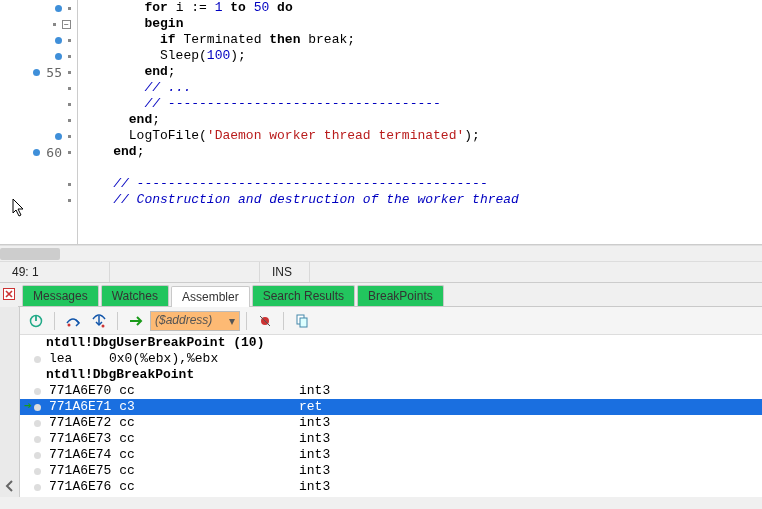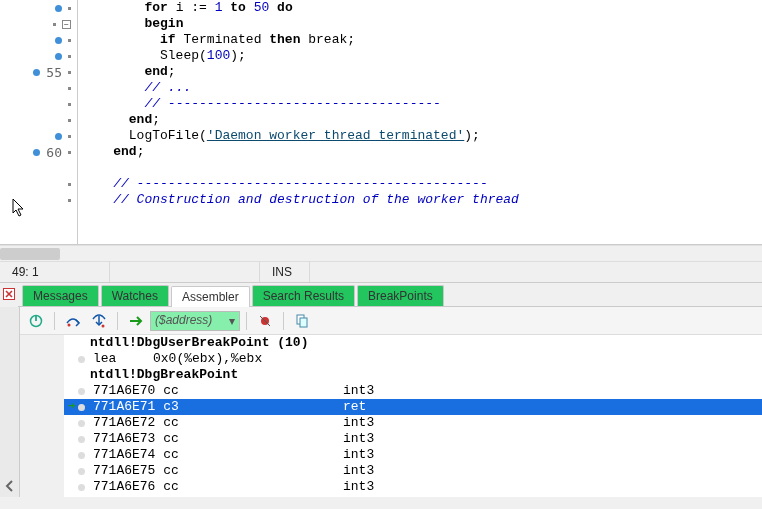--- a/index.html
+++ b/index.html
@@ -7,40 +7,40 @@
   .editor-pane { height: 245px; background: #fff; display: flex; border-bottom: 1px solid #ccc; overflow: hidden; position: relative; }
   .gutter { width: 78px; flex-shrink: 0; background: #fff; border-right: 1px solid #ccc; font-family: Consolas, monospace; font-size: 13px; color: #666; }
   .gut-row { height: 16px; display: flex; align-items: center; padding-right: 6px; justify-content: flex-end; gap: 6px; }
   .bp-dot { width: 7px; height: 7px; border-radius: 50%; background: #3f8fd9; }
   .tiny-dot { width: 3px; height: 3px; background: #888; }
   .fold { width: 9px; height: 9px; border: 1px solid #888; font-size: 8px; line-height: 7px; text-align: center; color: #555; background: #fff; }
   .code { flex: 1; font-family: Consolas, "Courier New", monospace; font-size: 13px; line-height: 16px; white-space: pre; overflow-x: auto; overflow-y: hidden; padding-left: 4px; background: #fff; }
   .code-row { height: 16px; }
   .kw { color: #000; font-weight: bold; }
   .num { color: #0000c0; }
-  .str { color: #0c4a6e; text-decoration: underline; }
+  .str { color: #b91c1c; }
   .cmt { color: #0000c0; font-style: italic; }
   .id { color: #000; }
   .statusbar { height: 22px; background: #f0f0f0; border-top: 1px solid #ddd; border-bottom: 1px solid #ccc; display: flex; align-items: center; font-size: 12px; color: #222; }
   .sb-cell { padding: 0 12px; border-right: 1px solid #d9d9d9; height: 100%; display: flex; align-items: center; }
   .sb-spacer { flex: 1; }
   .close-x { width: 18px; height: 22px; display:flex; align-items:center; justify-content:center; }
   .close-x svg { width:12px; height:12px; }
   .tabstrip { height: 24px; background: #f0f0f0; display: flex; align-items: flex-end; padding-left: 4px; border-bottom: 1px solid #c9c9c9; }
   .tab { padding: 3px 10px 3px 10px; font-size: 12px; border: 1px solid #c9c9c9; border-bottom: none; background: #22c55e; margin-right: 2px; color: #333; border-radius: 2px 2px 0 0; cursor: default; }
   .tab.active { background: #fff; position: relative; top: 1px; }
   .toolbar { height: 28px; background: #f5f5f5; border-bottom: 1px solid #ddd; display: flex; align-items: center; padding-left: 4px; gap: 2px; }
   .left-col { width: 20px; background: #eaeaea; border-right: 1px solid #ccc; display: flex; flex-direction: column; justify-content: flex-end; align-items: center; padding-bottom: 4px; }
   .bottom-wrap { display: flex; height: 190px; }
   .tbtn { width: 24px; height: 22px; border: 1px solid transparent; display:flex; align-items:center; justify-content:center; border-radius:2px; }
   .tbtn svg { width:16px; height:16px; }
   .sep { width:1px; height:18px; background:#ccc; margin:0 4px; }
-  .combo { border:1px solid #bbb; background:#86efac; height:20px; font-size:12px; padding: 1px 26px 1px 4px; color:#555; font-style:italic; min-width:90px; position:relative; }
+  .combo { border:1px solid #bbb; background:#fdba74; height:20px; font-size:12px; padding: 1px 26px 1px 4px; color:#555; font-style:italic; min-width:90px; position:relative; }
   .combo::after { content:"▾"; position:absolute; right:4px; top:2px; font-style:normal; color:#555;}
-  .asm { flex:1; background:#fff; font-family: Consolas, "Courier New", monospace; font-size: 13px; line-height:16px; overflow:auto;margin-left:44px;}
+  .asm { flex:1; background:#fff; font-family: Consolas, "Courier New", monospace; font-size: 13px; line-height:16px; overflow:auto;}
   .arow { display:flex; height:16px; align-items:center; padding-left:14px; }
   .arow.hdr { padding-left: 26px;}
   .arow .addrdot { width:7px; height:7px; border-radius:50%; background:#ddd; margin-right:8px; flex-shrink:0;}
   .arow .arrow { color:#1a9a1a; font-weight:bold; width:10px; margin-left:-10px;}
   .arow span.addr { min-width: 250px; display:inline-block; }
   .arow span.mn  { min-width: 60px; display:inline-block; }
   .arow.sel { background:#1a6fe0; color:#fff; }
   .arow b { font-weight: bold; }
   .cursor-img { position:absolute; left: 12px; top: 198px; pointer-events:none;}
   .hscroll { height: 16px; background:#f0f0f0; border-top:1px solid #e0e0e0; position:relative;}

